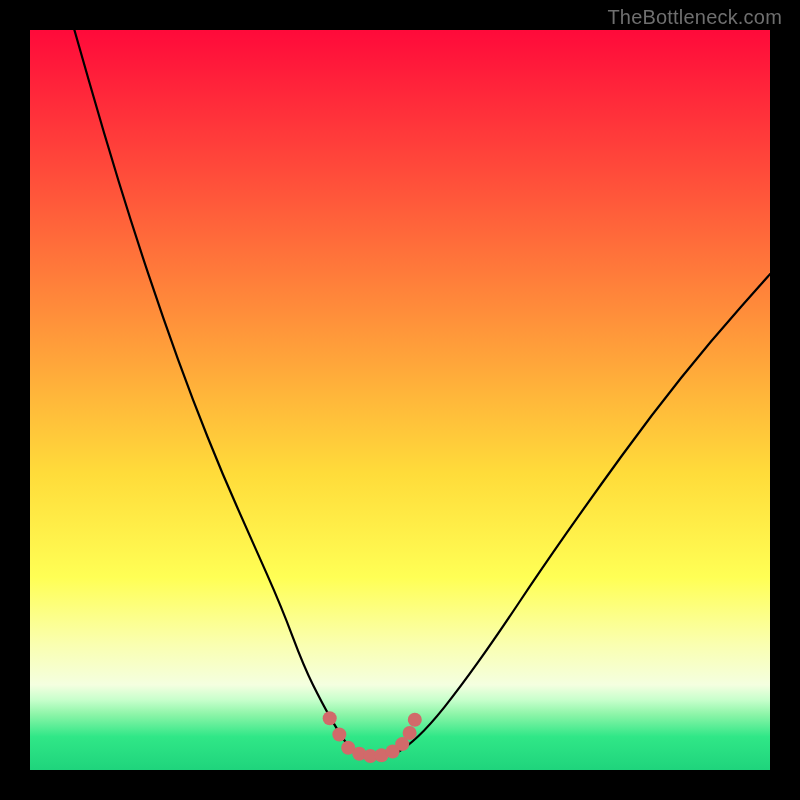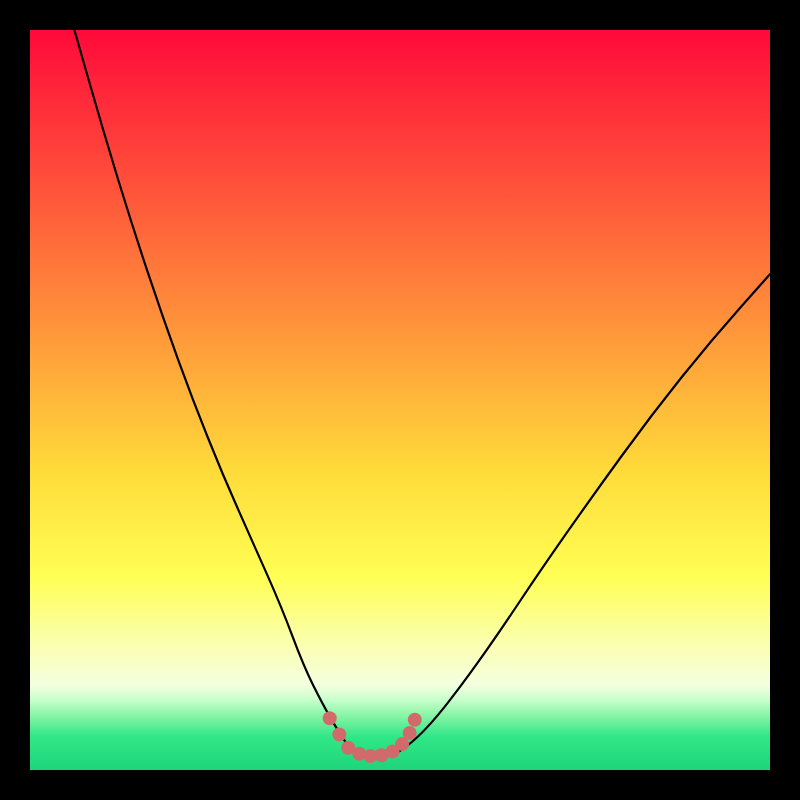--- a/index.html
+++ b/index.html
@@ -82,14 +82,15 @@
           <circle cx="351.50" cy="725.20" r="7" fill="#d16a6a" stroke="#c05050" stroke-width="0"></circle>
           <circle cx="362.60" cy="721.50" r="7" fill="#d16a6a" stroke="#c05050" stroke-width="0"></circle>
           <circle cx="372.22" cy="714.10" r="7" fill="#d16a6a" stroke="#c05050" stroke-width="0"></circle>
           <circle cx="379.62" cy="703.00" r="7" fill="#d16a6a" stroke="#c05050" stroke-width="0"></circle>
           <circle cx="384.80" cy="689.68" r="7" fill="#d16a6a" stroke="#c05050" stroke-width="0"></circle>
         </g>
     </svg>
 
   </div>
 
+  <div class="watermark">TheBottleneck.com</div>
 
 </div>
 
 </body></html>

